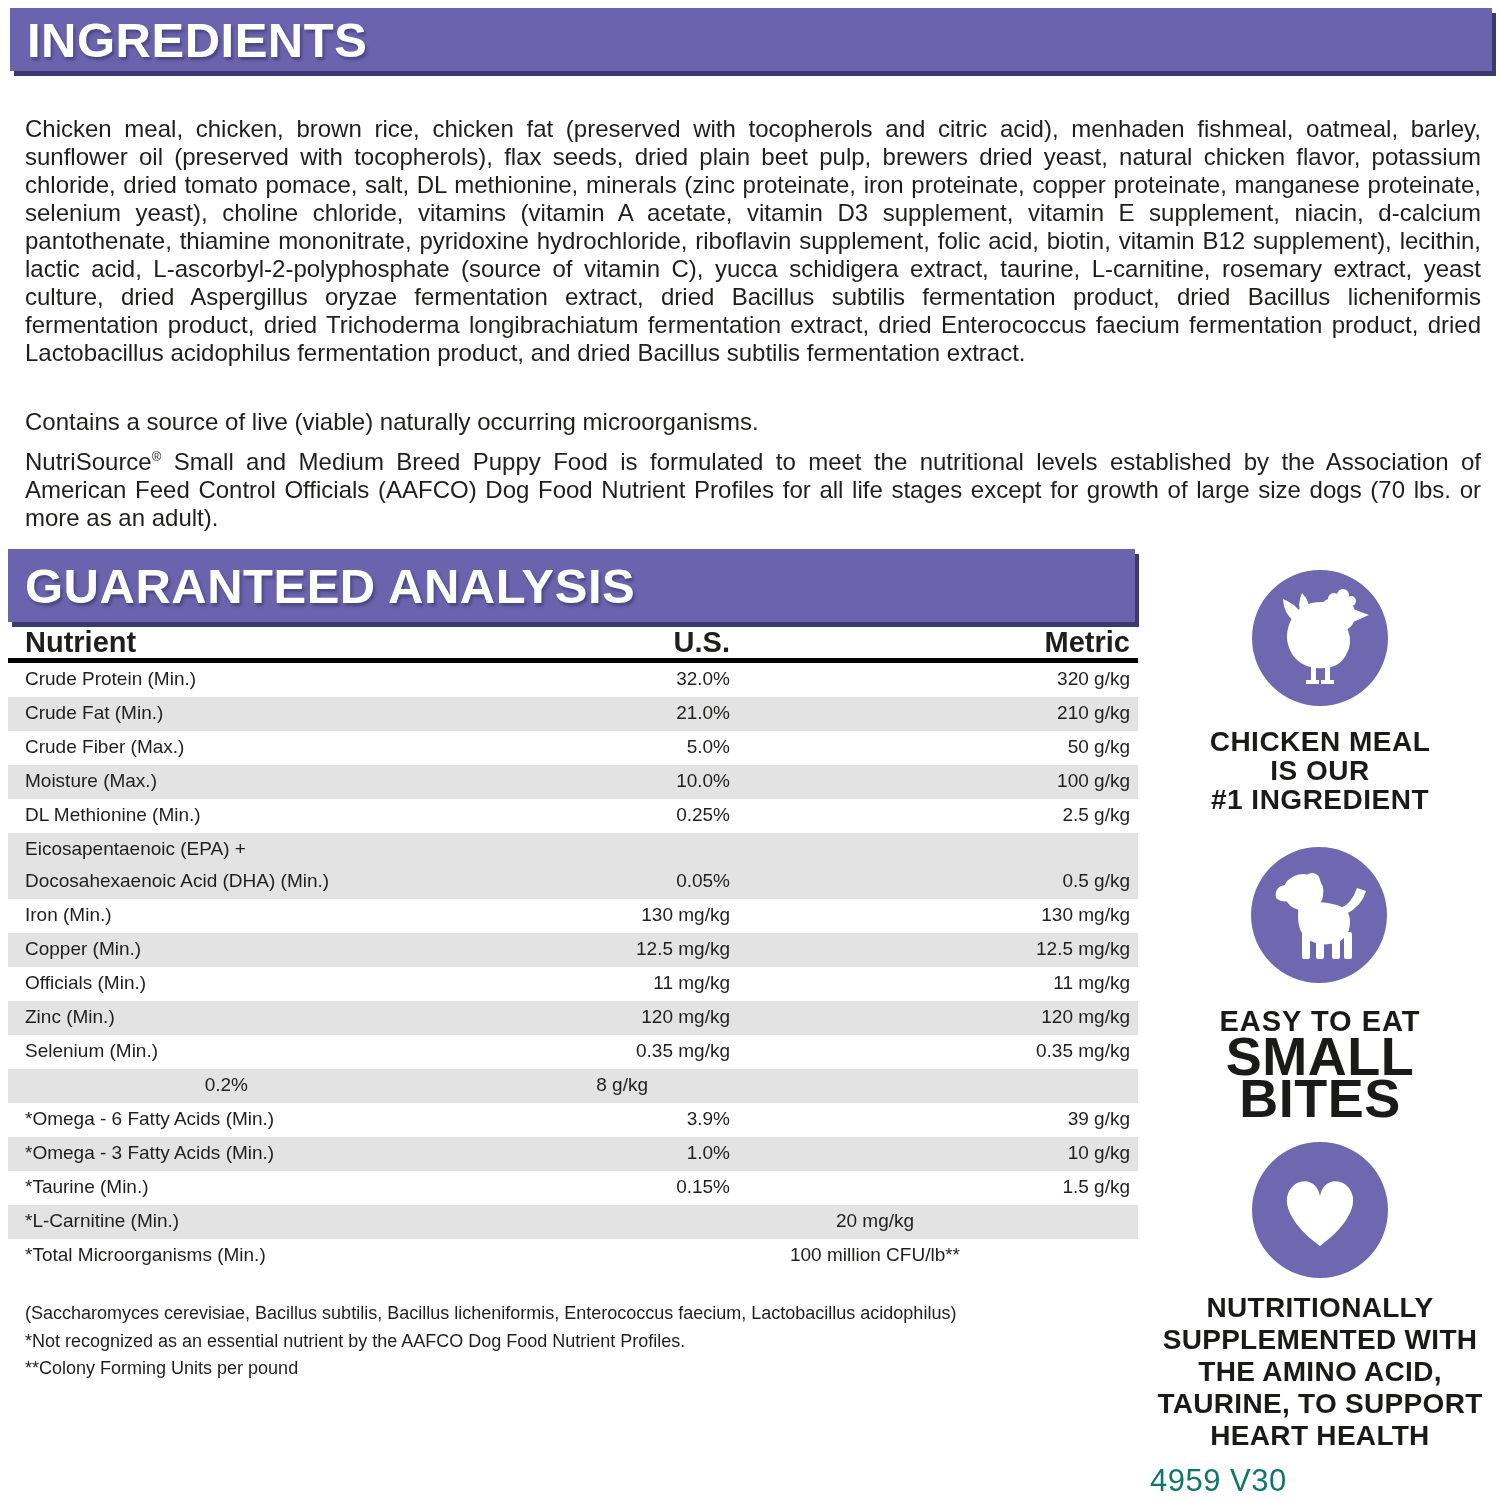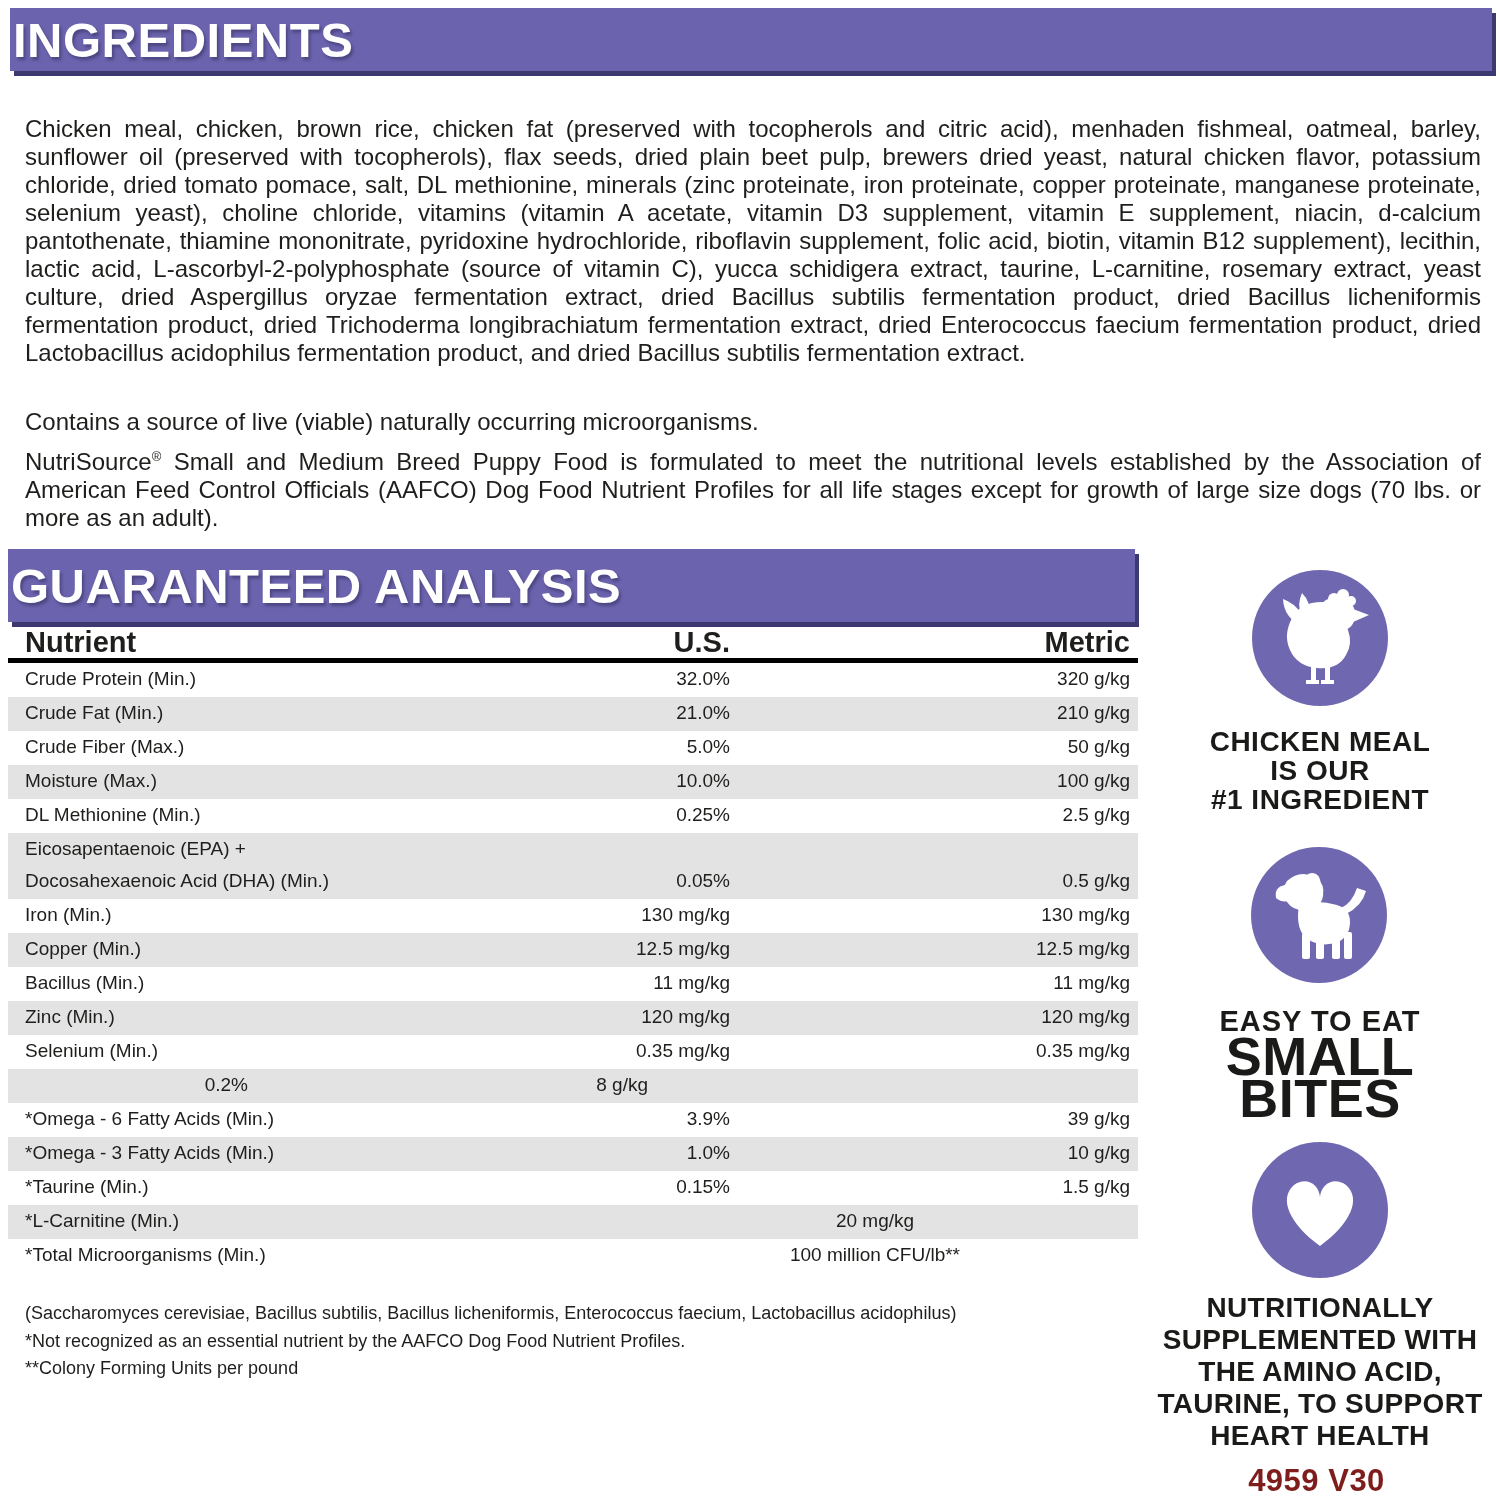--- a/index.html
+++ b/index.html
@@ -4,21 +4,21 @@
 <style>
   html,body{margin:0;padding:0;}
   body{
     width:1500px;height:1500px;background:#ffffff;position:relative;
     font-family:"Liberation Sans", sans-serif;color:#1e1e1c;
     -webkit-font-smoothing:antialiased;
   }
   *{box-sizing:border-box;}
   .banner{
     position:absolute;background:#6B63AD;color:#ffffff;font-weight:bold;
-    display:flex;align-items:center;padding-left:3px;font-size:49px;
+    display:flex;align-items:center;padding-left:17px;font-size:49px;
     letter-spacing:0.5px;box-shadow:4px 5px 0 #3C3870;
     text-shadow:2px 3px 3px rgba(40,35,80,0.45);
   }
   #banner-ingredients{left:10px;top:8px;width:1482px;height:63px;}
   #banner-ga{left:8px;top:549px;width:1127px;height:73px;}
   .para{
     position:absolute;left:25px;width:1456px;font-size:24px;line-height:28px;
     text-align:justify;
   }
   #ingredients-body{top:91px;}
@@ -50,22 +50,22 @@
   #heart-circle{left:1250px;top:1140px;}
   .badge-text{
     position:absolute;text-align:center;font-weight:bold;color:#1a1a18;
     white-space:pre-line;
   }
   #chicken-text{left:1155px;top:727px;width:330px;font-size:28px;line-height:29px;letter-spacing:0.5px;}
   #easy-text{left:1155px;top:1006px;width:330px;font-size:29px;line-height:30px;letter-spacing:1px;}
   #smallbites-text{left:1155px;top:1035px;width:330px;font-size:54px;line-height:42px;letter-spacing:0.5px;}
   #heart-text{left:1148px;top:1292px;width:344px;font-size:28px;line-height:32px;letter-spacing:0.3px;}
   #footer-code{
-    position:absolute;left:1150px;top:1463px;width:333px;text-align:center;
-    font-size:31px;color:#7f1d1d;letter-spacing:0.5px;font-weight:bold;
+    position:absolute;left:1150px;top:1463px;width:333px;text-align:left;
+    font-size:31px;color:#0f766e;letter-spacing:0.5px;
   }
 </style>
 </head>
 <body>
 
 <div class="banner" id="banner-ingredients">
   <span>INGREDIENTS</span>
 </div>
 
 <p class="para" id="ingredients-body">Chicken meal, chicken, brown rice, chicken fat (preserved with tocopherols and citric acid), menhaden fishmeal, oatmeal, barley, sunflower oil (preserved with tocopherols), flax seeds, dried plain beet pulp, brewers dried yeast, natural chicken flavor, potassium chloride, dried tomato pomace, salt, DL methionine, minerals (zinc proteinate, iron proteinate, copper proteinate, manganese proteinate, selenium yeast), choline chloride, vitamins (vitamin A acetate, vitamin D3 supplement, vitamin E supplement, niacin, d-calcium pantothenate, thiamine mononitrate, pyridoxine hydrochloride, riboflavin supplement, folic acid, biotin, vitamin B12 supplement), lecithin, lactic acid, L-ascorbyl-2-polyphosphate (source of vitamin C), yucca schidigera extract, taurine, L-carnitine, rosemary extract, yeast culture, dried Aspergillus oryzae fermentation extract, dried Bacillus subtilis fermentation product, dried Bacillus licheniformis fermentation product, dried Trichoderma longibrachiatum fermentation extract, dried Enterococcus faecium fermentation product, dried Lactobacillus acidophilus fermentation product, and dried Bacillus subtilis fermentation extract.</p>
@@ -118,21 +118,21 @@
     <div class="c-nutrient">Iron (Min.)</div>
     <div class="c-us">130 mg/kg</div>
     <div class="c-metric">130 mg/kg</div>
   </div>
   <div class="ga-row alt">
     <div class="c-nutrient">Copper (Min.)</div>
     <div class="c-us">12.5 mg/kg</div>
     <div class="c-metric">12.5 mg/kg</div>
   </div>
   <div class="ga-row">
-    <div class="c-nutrient">Bacillus (Min.)</div>
+    <div class="c-nutrient">Officials (Min.)</div>
     <div class="c-us">11 mg/kg</div>
     <div class="c-metric">11 mg/kg</div>
   </div>
   <div class="ga-row alt">
     <div class="c-nutrient">Zinc (Min.)</div>
     <div class="c-us">120 mg/kg</div>
     <div class="c-metric">120 mg/kg</div>
   </div>
   <div class="ga-row">
     <div class="c-nutrient">Selenium (Min.)</div>

